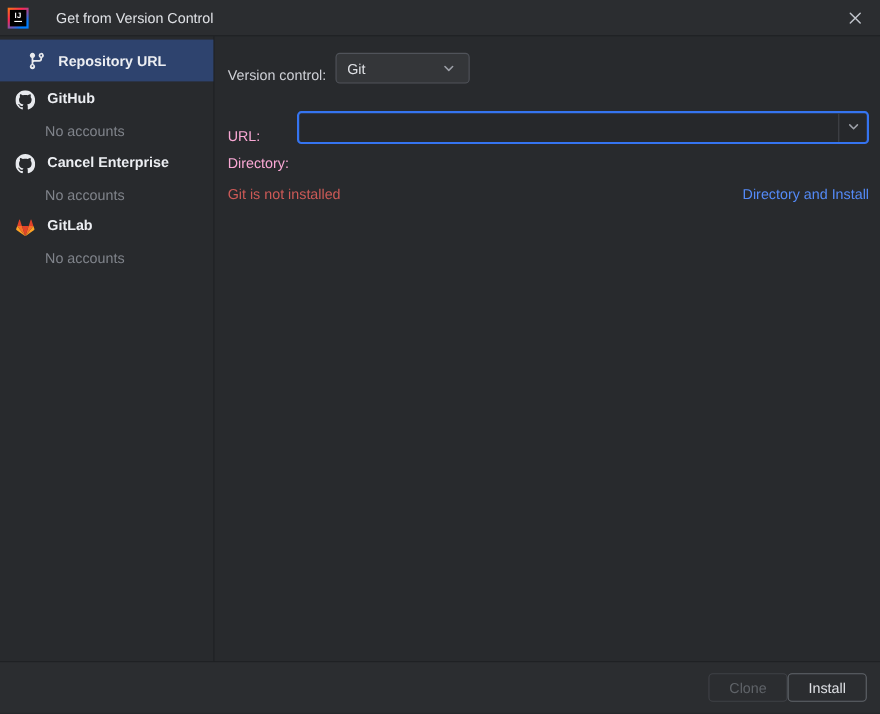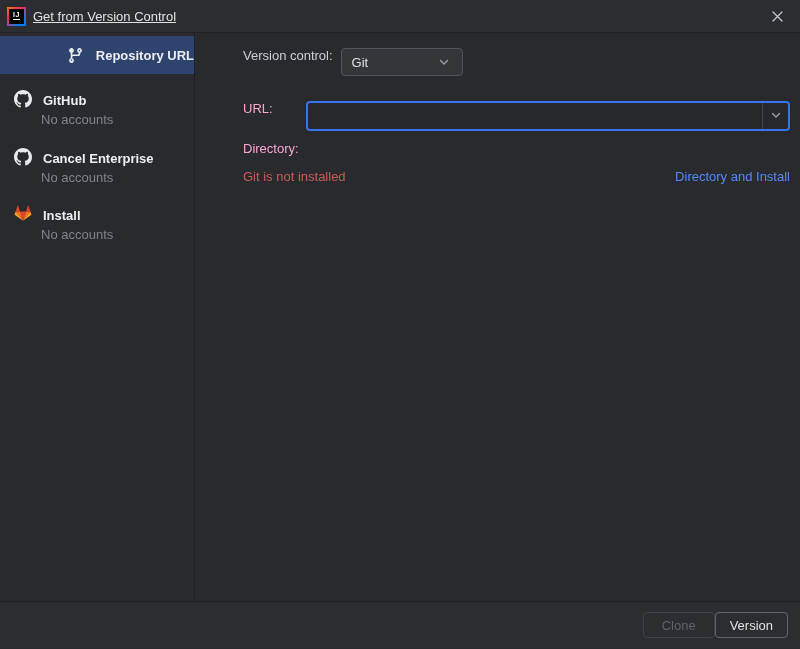--- a/index.html
+++ b/index.html
@@ -35,57 +35,57 @@
     display: flex; align-items: flex-start; justify-content: center;
     padding-top: 2px;
   }
   .app-icon-inner span {
     font-size: 7px; font-weight: bold; color: #fff;
     letter-spacing: .5px;
     border-bottom: 1px solid #fff;
     padding-bottom: 1px;
     line-height: 7px;
   }
-  .title-text { margin-left: 7px; color: #dfe1e5; text-decoration: underline; }
+  .title-text { margin-left: 25px; color: #dfe1e5; }
   .close-btn {
     margin-left: auto;
     width: 22px; height: 22px;
     display: flex; align-items: center; justify-content: center;
     cursor: pointer;
   }
 
   
   .dlg-body { display: flex; height: 568px; }
 
   .sidebar {
     width: 195px; flex-shrink: 0;
     border-right: 1px solid #1f2124;
     padding-top: 3px;
   }
   .side-item-selected {
     height: 38px;
     background: #2e436e;
     display: flex; align-items: center;
-    padding-left: 6px; gap: 10px; justify-content: flex-end;
+    padding-left: 23px; gap: 10px;
   }
   .side-label { font-weight: bold; color: #eceef2; }
   .side-group { margin-top: 8px; padding-left: 13px; }
   .side-group.g2 { margin-top: 10px; }
   .side-group.g3 { margin-top: 9px; }
-  .side-row { display: flex; align-items: flex-end; gap: 10px; height: 26px; }
+  .side-row { display: flex; align-items: flex-start; gap: 10px; height: 26px; }
   .side-sub {
     margin-left: 28px; height: 22px;
     display: flex; align-items: center;
     color: #80848b;
   }
   .icon-box { width: 20px; display: flex; align-items: center; justify-content: center; flex-shrink: 0; }
 
   
   .main { flex: 1; padding: 15px 10px 0 12px; }
-  .form-row { display: flex; align-items: flex-start; margin-left: 36px; }
+  .form-row { display: flex; align-items: flex-end; }
   .row-label { color: #ced0d6; }
   .label-col { width: 63px; flex-shrink: 0; color: #f9a8d4; }
 
   .combo {
     margin-left: 8px;
     width: 122px; height: 28px;
     background: #343639;
     border: 1px solid #50535a;
     border-radius: 4px;
     display: flex; align-items: center;
@@ -217,21 +217,21 @@
             <svg width="20" height="20" viewBox="0 0 24 24">
               <path fill="#e24329" d="M12 21.42l3.684-11.333H8.316L12 21.42z"></path>
               <path fill="#fc6d26" d="M12 21.42L8.316 10.087H3.16L12 21.42z"></path>
               <path fill="#fca326" d="M3.16 10.087L2.05 13.54a.76.76 0 0 0 .276.85L12 21.42 3.16 10.087z"></path>
               <path fill="#e24329" d="M3.16 10.087h5.156L6.1 3.27a.38.38 0 0 0-.723 0L3.16 10.087z"></path>
               <path fill="#fc6d26" d="M12 21.42l3.684-11.333h5.156L12 21.42z"></path>
               <path fill="#fca326" d="M20.84 10.087l1.11 3.453a.76.76 0 0 1-.276.85L12 21.42l8.84-11.333z"></path>
               <path fill="#e24329" d="M20.84 10.087h-5.156L17.9 3.27a.38.38 0 0 1 .723 0l2.217 6.817z"></path>
             </svg>
           </span>
-          <span class="side-label">Install</span>
+          <span class="side-label">GitLab</span>
         </div>
         <div class="side-sub">No accounts</div>
       </div>
 
     </div>
 
     <div class="main">
 
       <div class="form-row">
         <span class="row-label">Version control:</span>
@@ -266,16 +266,16 @@
       <div class="form-row row-status">
         <span class="error-text">Git is not installed</span>
         <span class="link-text">Directory and Install</span>
       </div>
 
     </div>
   </div>
 
   <div class="footer">
     <button class="btn btn-clone" disabled="">Clone</button>
-    <button class="btn btn-cancel">Version</button>
+    <button class="btn btn-cancel">Install</button>
   </div>
 
 </div>
 
 </body></html>

